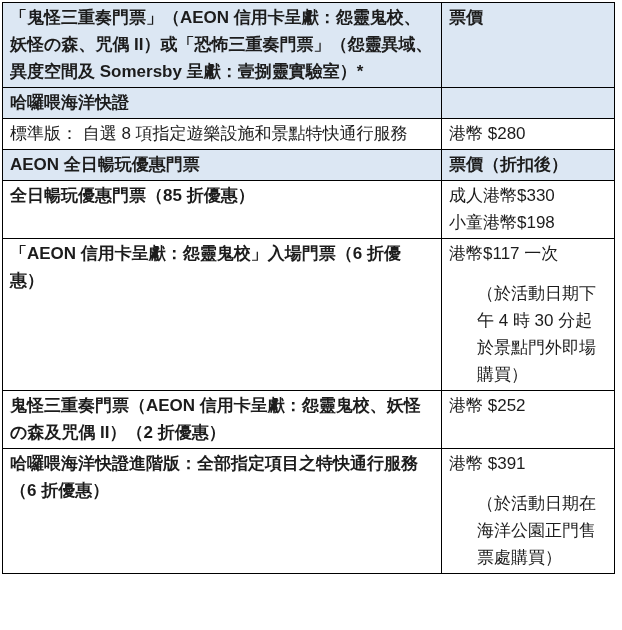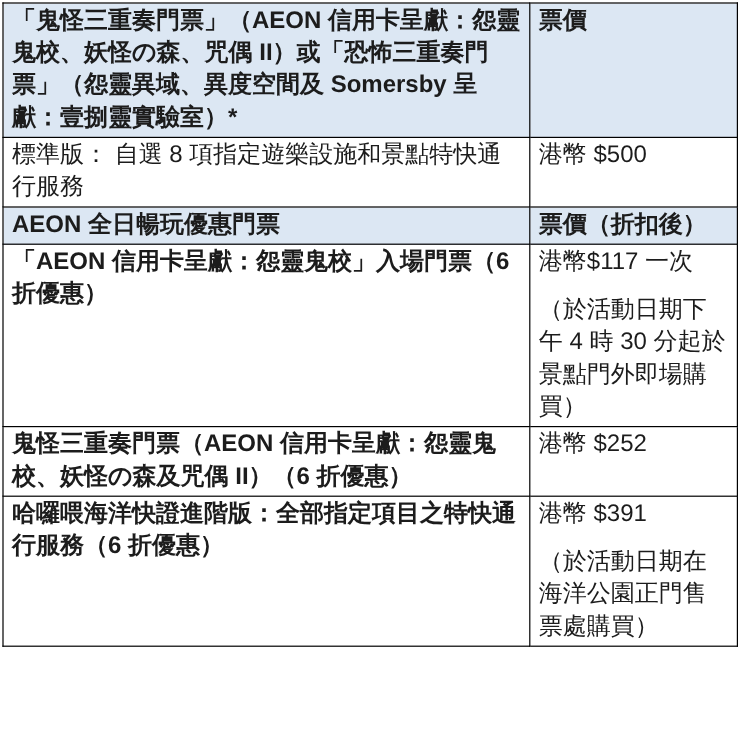--- a/index.html
+++ b/index.html
@@ -21,76 +21,91 @@
     border-collapse:collapse;
     width:612px;
     table-layout:fixed;
   }
   col.c1{width:439px;}
   col.c2{width:173px;}
   td{
     border:1px solid var(--border);
     vertical-align:top;
     padding:1px 6px 2px 7px;
-    font-size:20px;
+    font-size:17px;
     line-height:27px;
     word-break:break-word;
     overflow-wrap:break-word;
   }
   tr.shaded td{background:var(--shaded);}
   td.b{font-weight:700;}
   .cellp{margin:0;}
-  td.spaced .cellp + .cellp{margin-top:13px;}
+  td.spaced .cellp + .cellp{margin-top:13px;margin-left:28px;}
 </style>
 </head>
 <body>
 
 <div class="page">
   <table class="price-table">
     <colgroup>
       <col class="c1">
       <col class="c2">
     </colgroup>
     <tbody id="table-body">
         <tr class="shaded">
           <td class="b">
             <div class="cellp">「鬼怪三重奏門票」（AEON 信用卡呈獻：怨靈鬼校、妖怪の森、咒偶 II）或「恐怖三重奏門票」（怨靈異域、異度空間及 Somersby 呈獻：壹捌靈實驗室）*</div>
           </td>
           <td class="b">
             <div class="cellp">票價</div>
           </td>
         </tr>
+        <tr class="shaded">
+          <td class="b">
+            <div class="cellp">哈囉喂海洋快證</div>
+          </td>
+          <td></td>
+        </tr>
         <tr>
           <td>
             <div class="cellp">標準版： 自選 8 項指定遊樂設施和景點特快通行服務</div>
           </td>
           <td>
-            <div class="cellp">港幣 $500</div>
+            <div class="cellp">港幣 $280</div>
           </td>
         </tr>
         <tr class="shaded">
           <td class="b">
             <div class="cellp">AEON 全日暢玩優惠門票</div>
           </td>
           <td class="b">
             <div class="cellp">票價（折扣後）</div>
+          </td>
+        </tr>
+        <tr>
+          <td class="b">
+            <div class="cellp">全日暢玩優惠門票（85 折優惠）</div>
+          </td>
+          <td>
+            <div class="cellp">成人港幣$330</div>
+            <div class="cellp">小童港幣$198</div>
           </td>
         </tr>
         <tr>
           <td class="b">
             <div class="cellp">「AEON 信用卡呈獻：怨靈鬼校」入場門票（6 折優惠）</div>
           </td>
           <td class="spaced">
             <div class="cellp">港幣$117 一次</div>
             <div class="cellp">（於活動日期下午 4 時 30 分起於景點門外即場購買）</div>
           </td>
         </tr>
         <tr>
           <td class="b">
-            <div class="cellp">鬼怪三重奏門票（AEON 信用卡呈獻：怨靈鬼校、妖怪の森及咒偶 II）（6 折優惠）</div>
+            <div class="cellp">鬼怪三重奏門票（AEON 信用卡呈獻：怨靈鬼校、妖怪の森及咒偶 II）（2 折優惠）</div>
           </td>
           <td>
             <div class="cellp">港幣 $252</div>
           </td>
         </tr>
         <tr>
           <td class="b">
             <div class="cellp">哈囉喂海洋快證進階版：全部指定項目之特快通行服務（6 折優惠）</div>
           </td>
           <td class="spaced">

